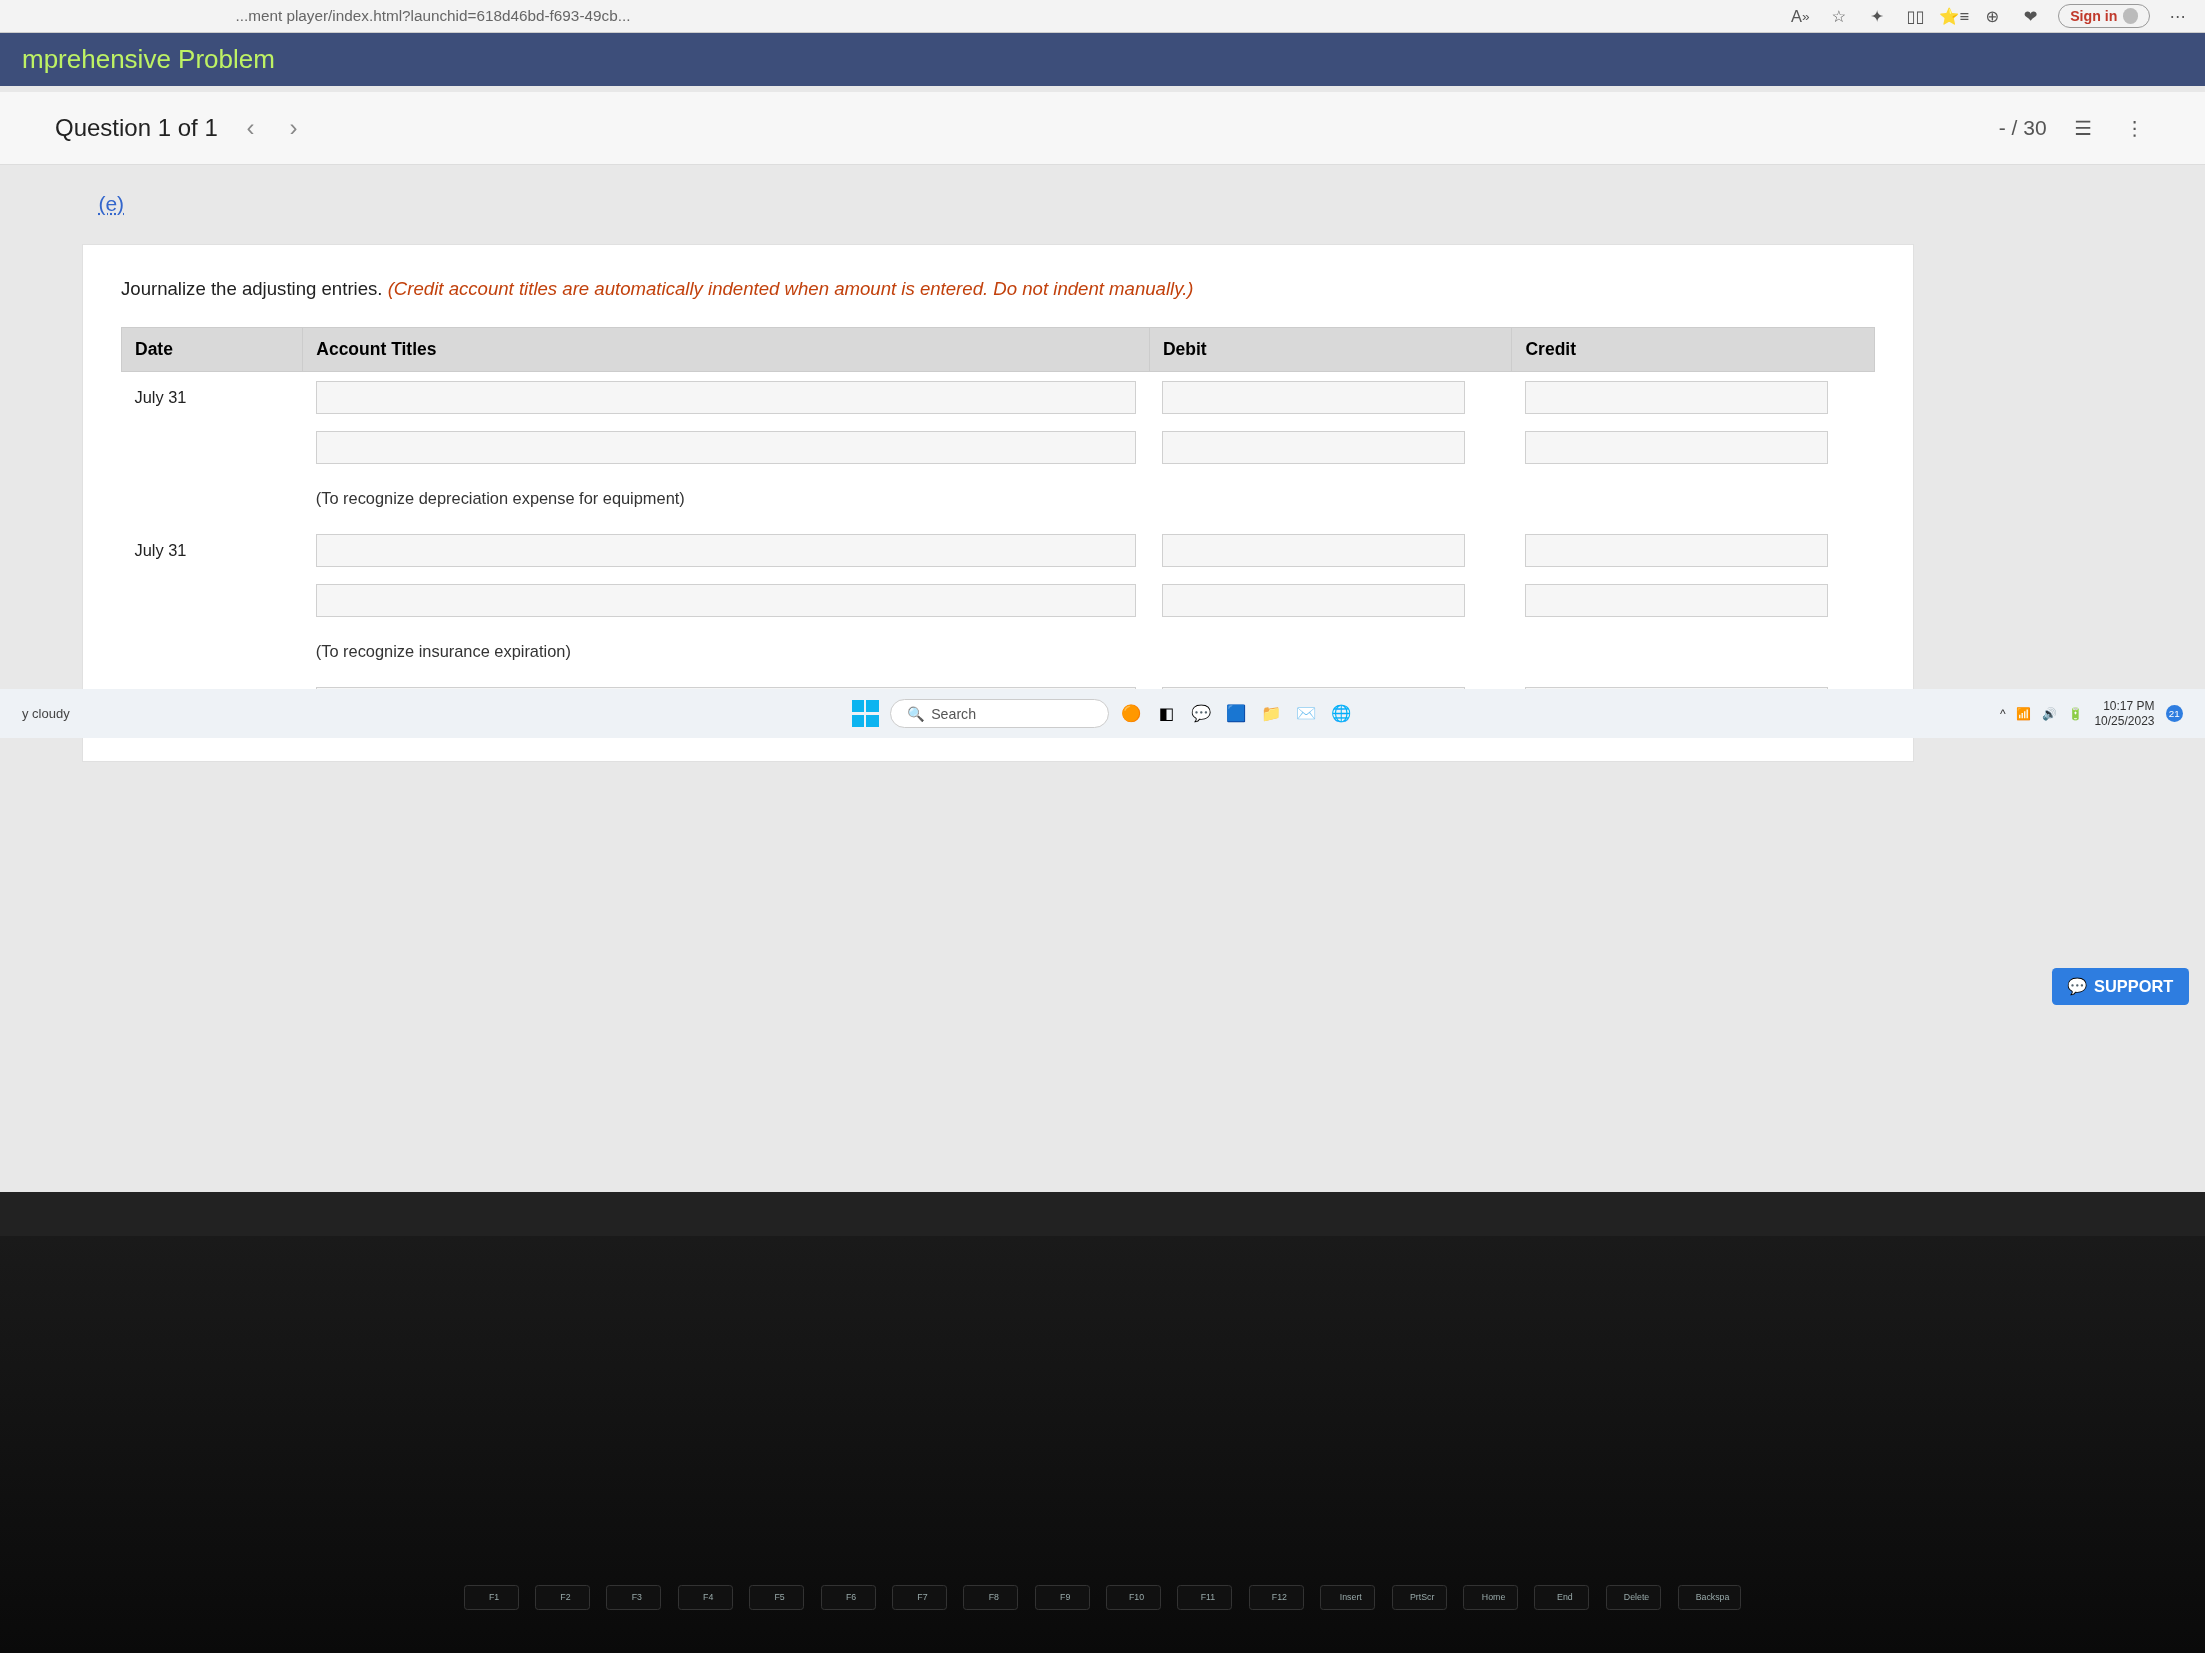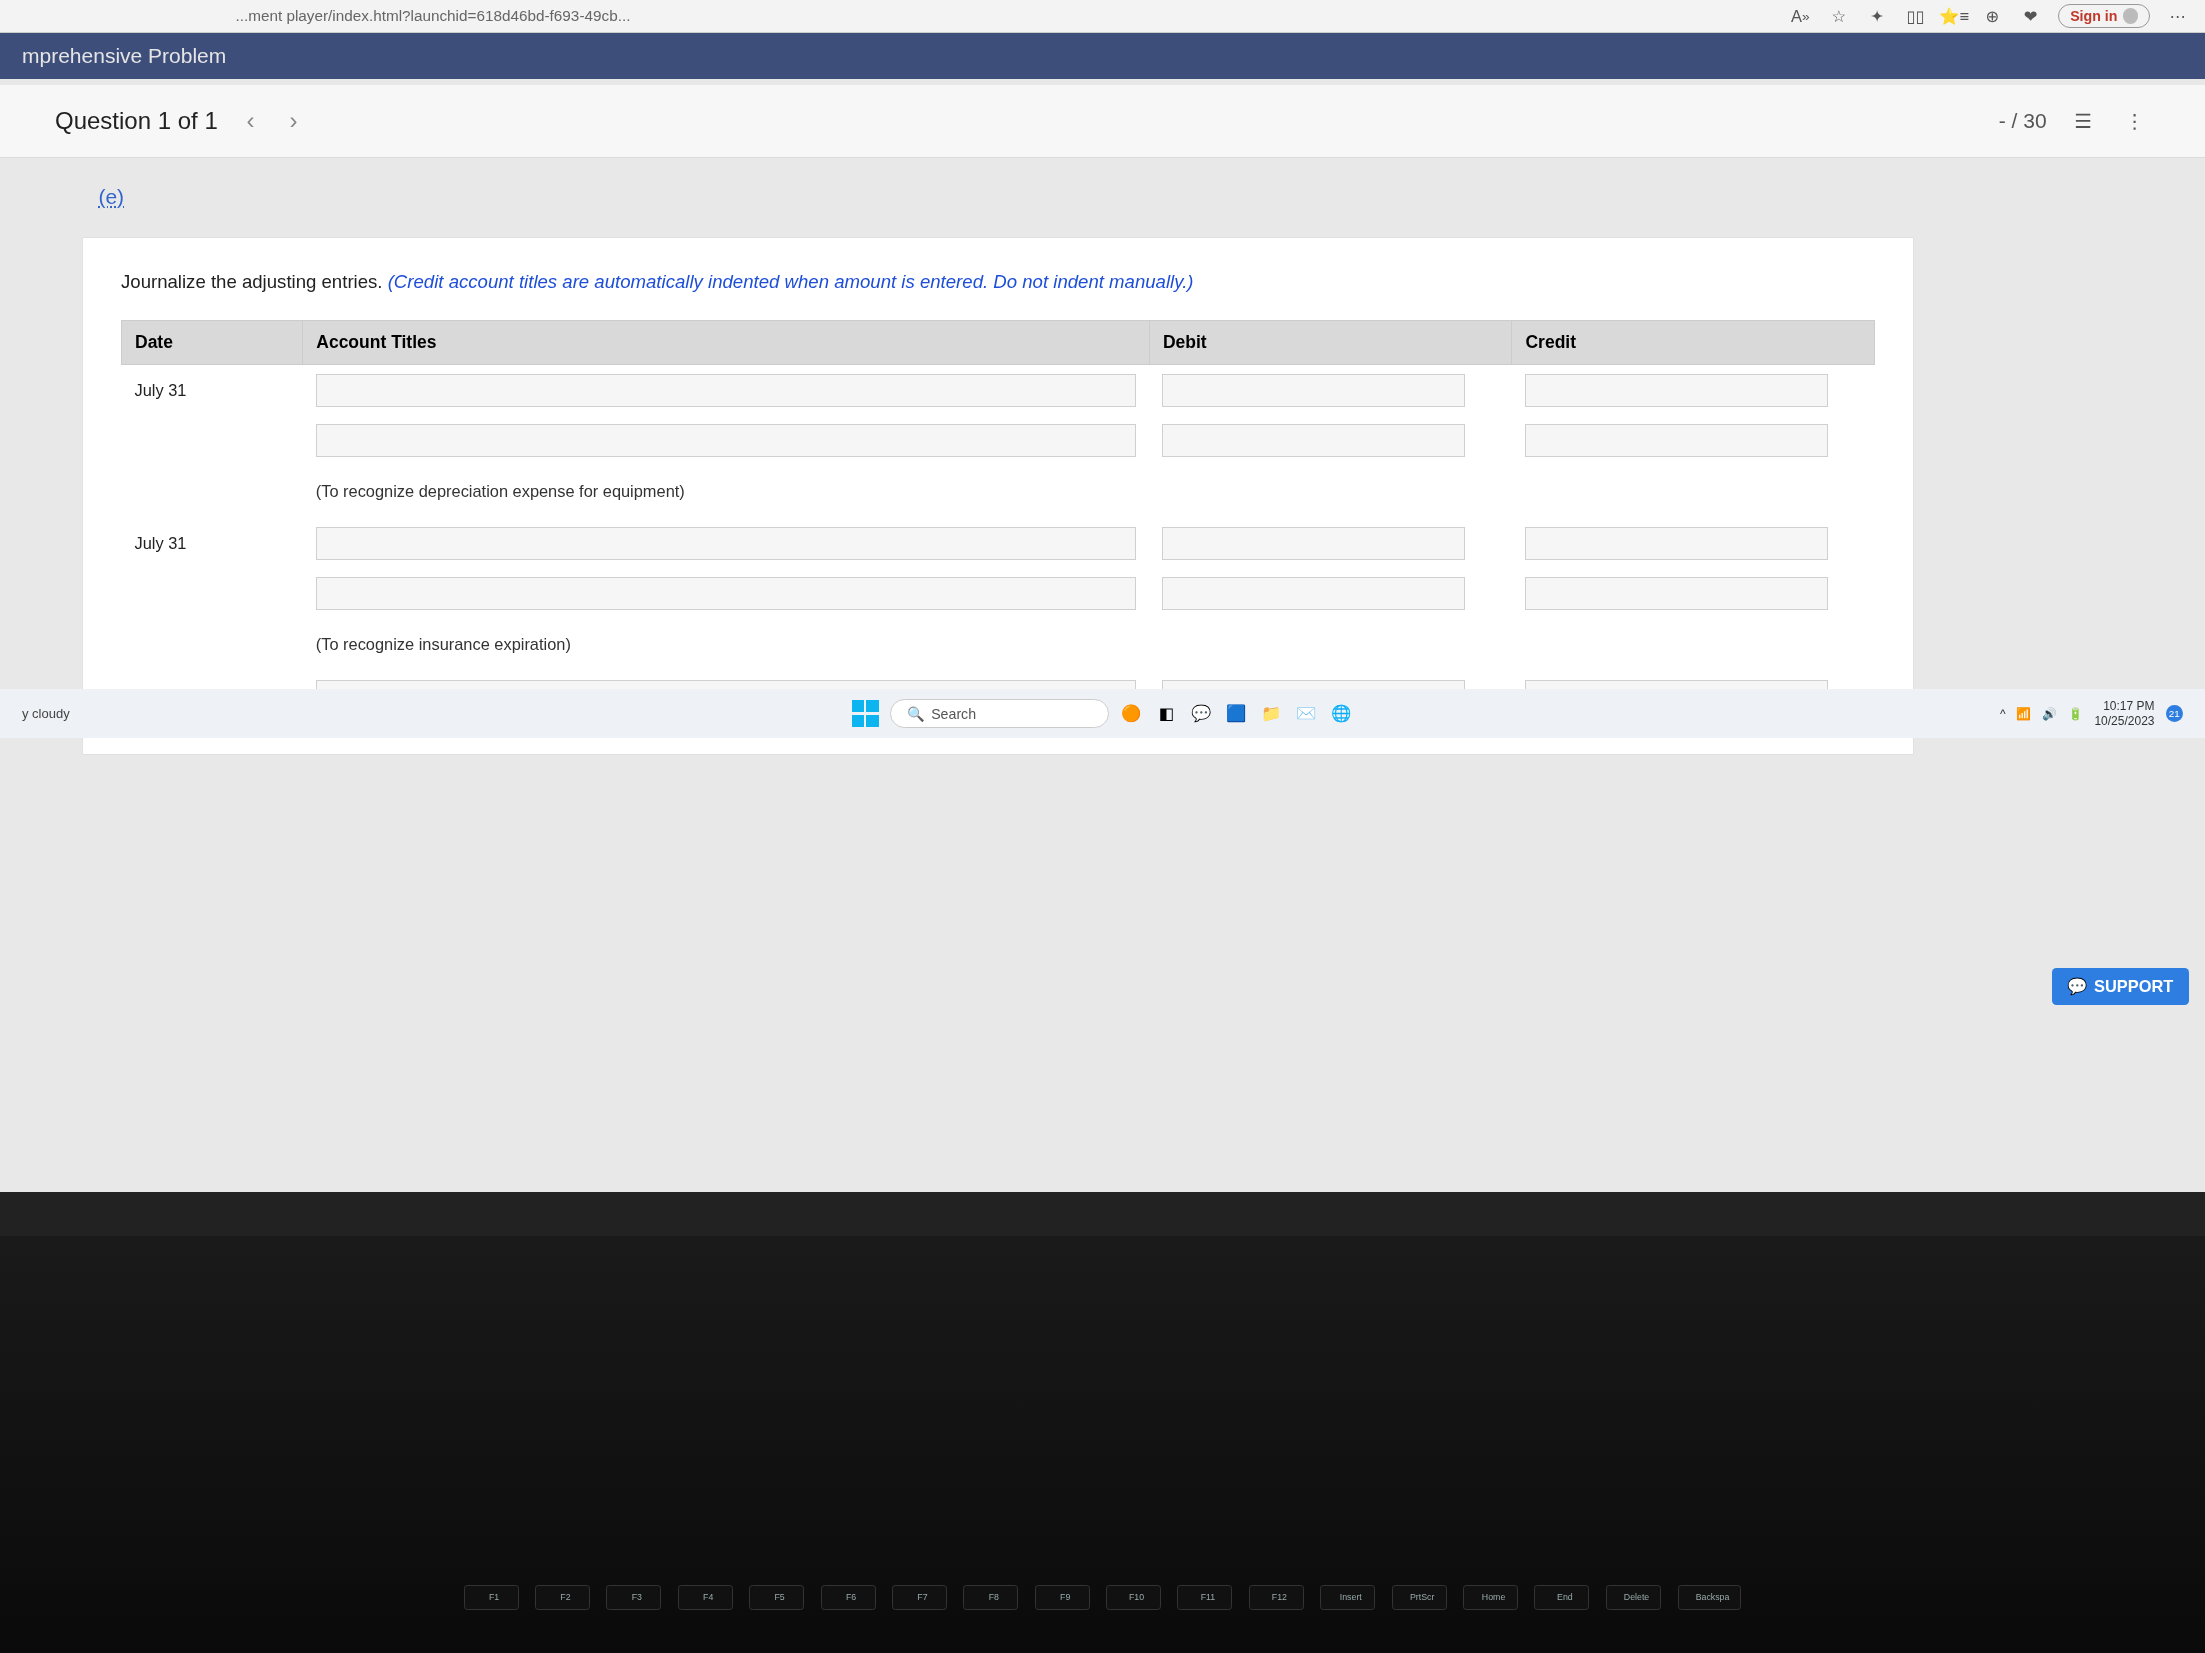--- a/index.html
+++ b/index.html
@@ -58,23 +58,23 @@
   }
   .avatar-circle {
     width: 15.3px; height: 15.3px;
     background: #bbb;
     border-radius: 50%;
   }
 
   
   .app-header {
     background: #3d4e7a;
-    color: #e5e5e5;
+    color: #bef264;
     padding: 11px 22px;
-    font-size: 21px;
+    font-size: 26px;
     font-weight: 500;
   }
 
   
   .question-bar {
     background: #f7f7f7;
     padding: 22px 55px;
     display: flex;
     align-items: center;
     gap: 22px;
@@ -119,21 +119,21 @@
     padding: 33px 38px;
     width: 1832px;
     border: 0.5px solid #e0e0e0;
   }
   .instruction {
     font-size: 18.6px;
     color: #222;
     margin-bottom: 27px;
   }
   .instruction .red {
-    color: #1d4ed8;
+    color: #c2410c;
     font-style: italic;
   }
 
   
   .jtable {
     width: 100%;
     border-collapse: collapse;
   }
   .jtable th {
     background: #d9d9d9;

